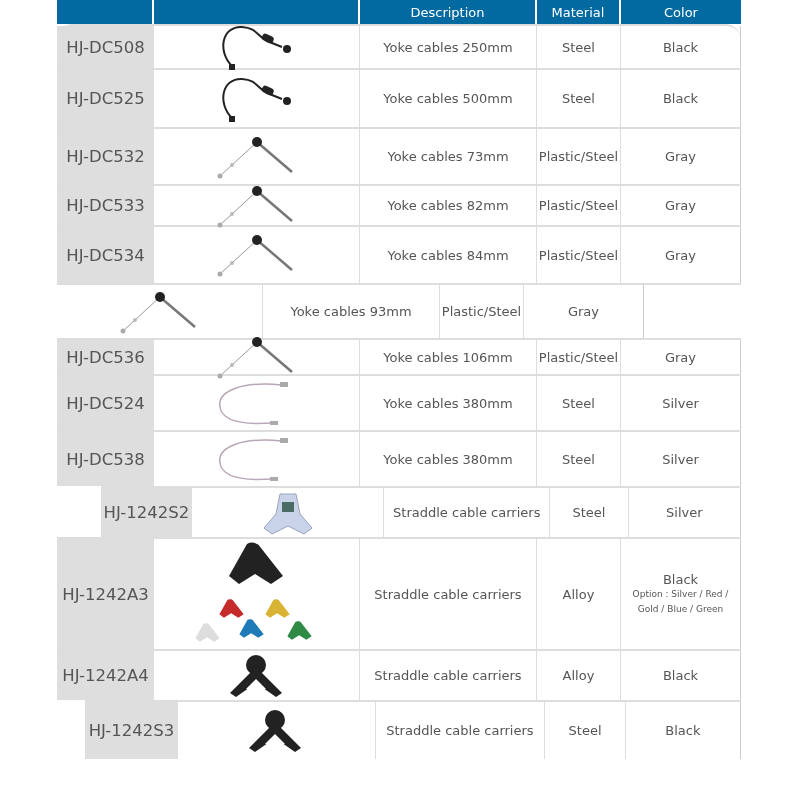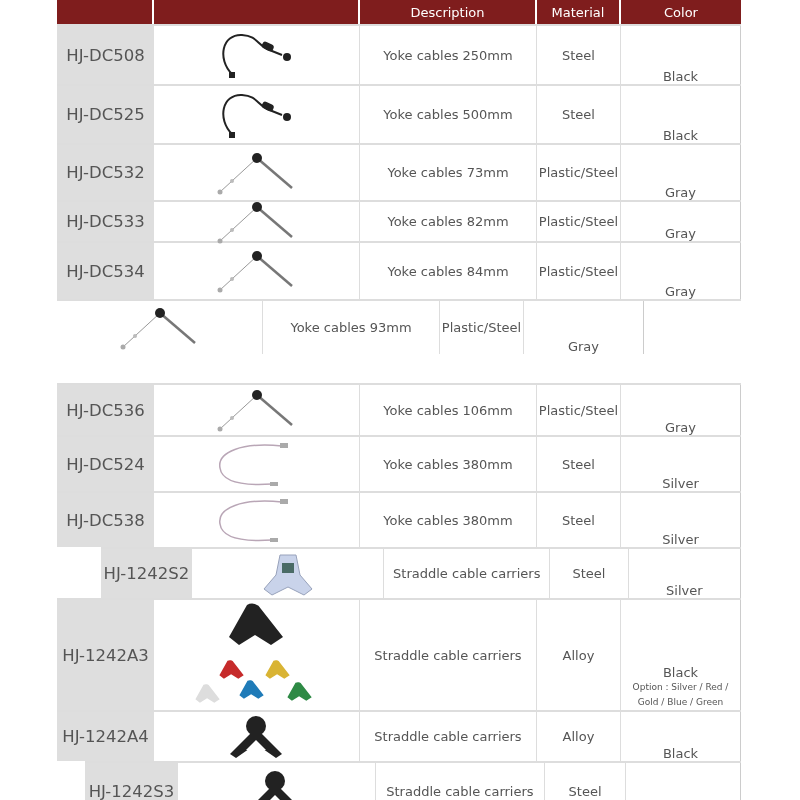--- a/index.html
+++ b/index.html
@@ -1,41 +1,41 @@
 <!DOCTYPE html>
 <html><head>
 <meta charset="utf-8">
 <style>
   html,body{margin:0;padding:0;background:#fff;}
   body{width:800px;height:800px;overflow:hidden;position:relative;font-family:"DejaVu Sans","Liberation Sans",sans-serif;}
   .table{position:absolute;left:57px;top:0;width:684px;}
-  .hdr{display:flex;height:24px;background:#7f1d1d;color:#fff;font-size:13px;}
+  .hdr{display:flex;height:24px;background:#0369a1;color:#fff;font-size:13px;}
   .hdr div{display:flex;align-items:center;justify-content:center;border-right:2px solid #fff;box-sizing:border-box;}
   .c1{width:97px;} .c2{width:206px;} .c3{width:177px;} .c4{width:84px;} .c5{width:120px;}
   .row{display:flex;border-top:2px solid #ddd;box-sizing:border-box;}
   .row > div{box-sizing:border-box;display:flex;align-items:center;justify-content:center;border-right:1px solid #ddd;color:#555;font-size:13px;text-align:center;}
   .row .c1{background:#dedede;font-size:16.5px;color:#555;border-right:none;}
-  .row .c5{border-right:1px solid #ccc;justify-content:flex-end;}
+  .row .c5{border-right:1px solid #ccc;}
   .colorcell{flex-direction:column;}
   .opt{font-size:9px;line-height:15px;padding:0 2px;}
   svg{display:block;}
 </style>
 </head>
 <body>
 
 <div class="table">
   <div class="hdr">
     <div class="c1"></div>
     <div class="c2"></div>
     <div class="c3">Description</div>
     <div class="c4">Material</div>
     <div class="c5" style="border-right:none">Color</div>
   </div>
   <div id="rows">
-      <div class="row" style="height: 60px;">
+      <div class="row" style="height: 44px; border-radius: 16px;">
         <div class="c1">HJ-DC508</div>
         <div class="c2">
           <span>
             <svg width="90" height="52" viewBox="0 0 90 52">
               <path d="M20 45 C5 30 10 5 30 6 C45 7 45 15 55 20 L70 26" stroke="#222" stroke-width="2" fill="none"></path>
               <rect x="50" y="14" width="12" height="7" rx="3" fill="#222" transform="rotate(25 56 17)"></rect>
               <circle cx="75" cy="28" r="4" fill="#222"></circle>
               <rect x="17" y="43" width="6" height="6" fill="#222"></rect>
             </svg>
           </span>
@@ -132,21 +132,21 @@
               <circle cx="20" cy="33" r="2" fill="#bbb"></circle>
             </svg>
           </span>
         </div>
         <div class="c3">Yoke cables 93mm</div>
         <div class="c4">Plastic/Steel</div>
         <div class="c5 colorcell">
           <div>Gray</div>
         </div>
       </div>
-      <div class="row" style="height: 52px; margin-top: 29px;">
+      <div class="row" style="height: 36px;">
         <div class="c1">HJ-DC536</div>
         <div class="c2">
           <span>
             <svg width="90" height="50" viewBox="0 0 90 50">
               <line x1="45" y1="10" x2="80" y2="40" stroke="#777" stroke-width="2.5"></line>
               <line x1="45" y1="10" x2="8" y2="44" stroke="#999" stroke-width="1"></line>
               <circle cx="45" cy="10" r="5" fill="#222"></circle>
               <circle cx="8" cy="44" r="2.5" fill="#aaa"></circle>
               <circle cx="20" cy="33" r="2" fill="#bbb"></circle>
             </svg>

